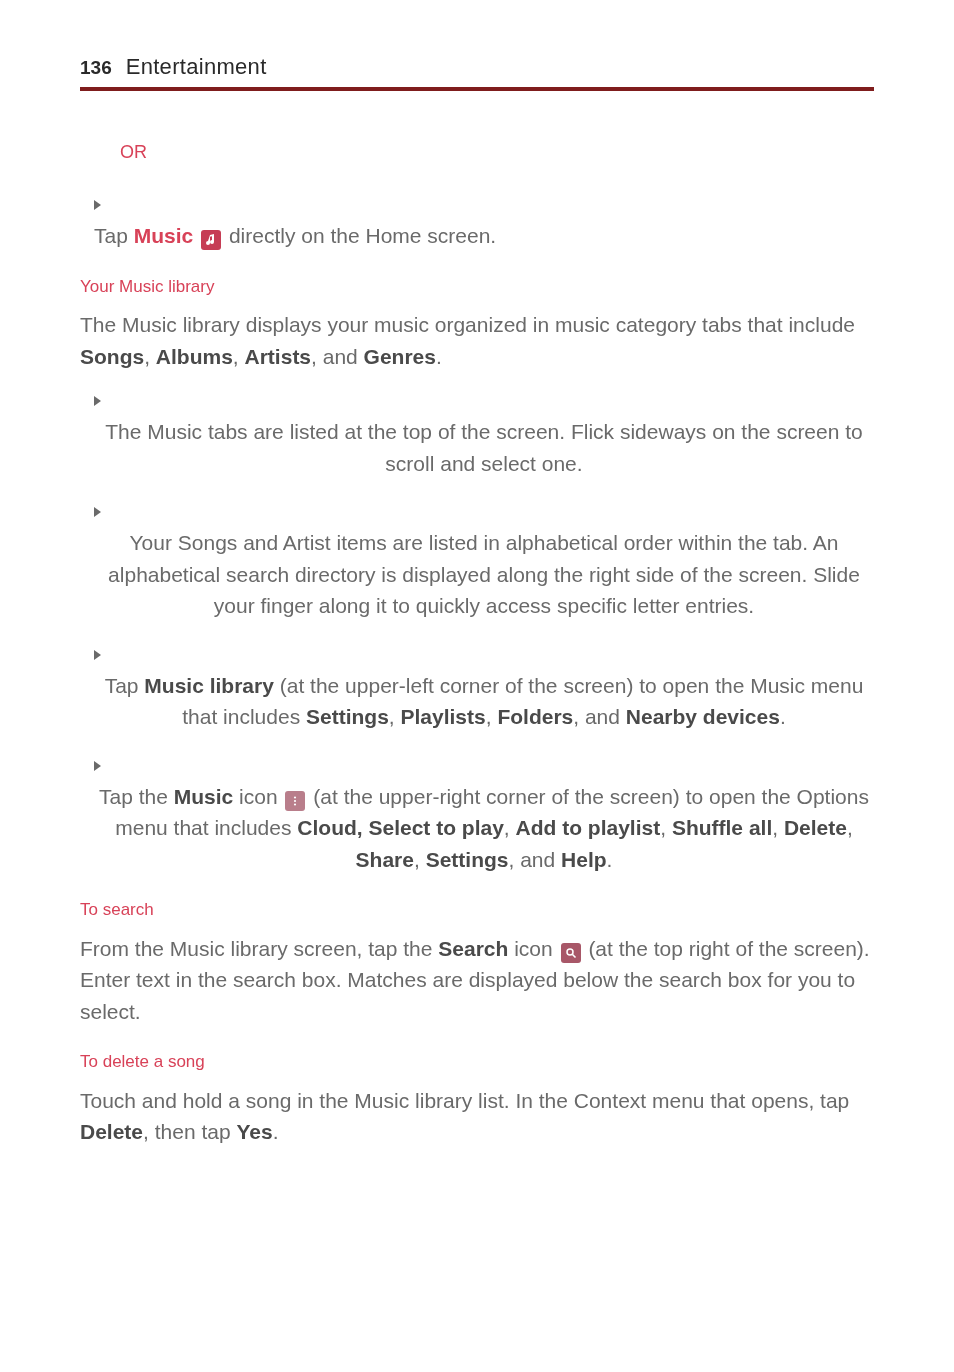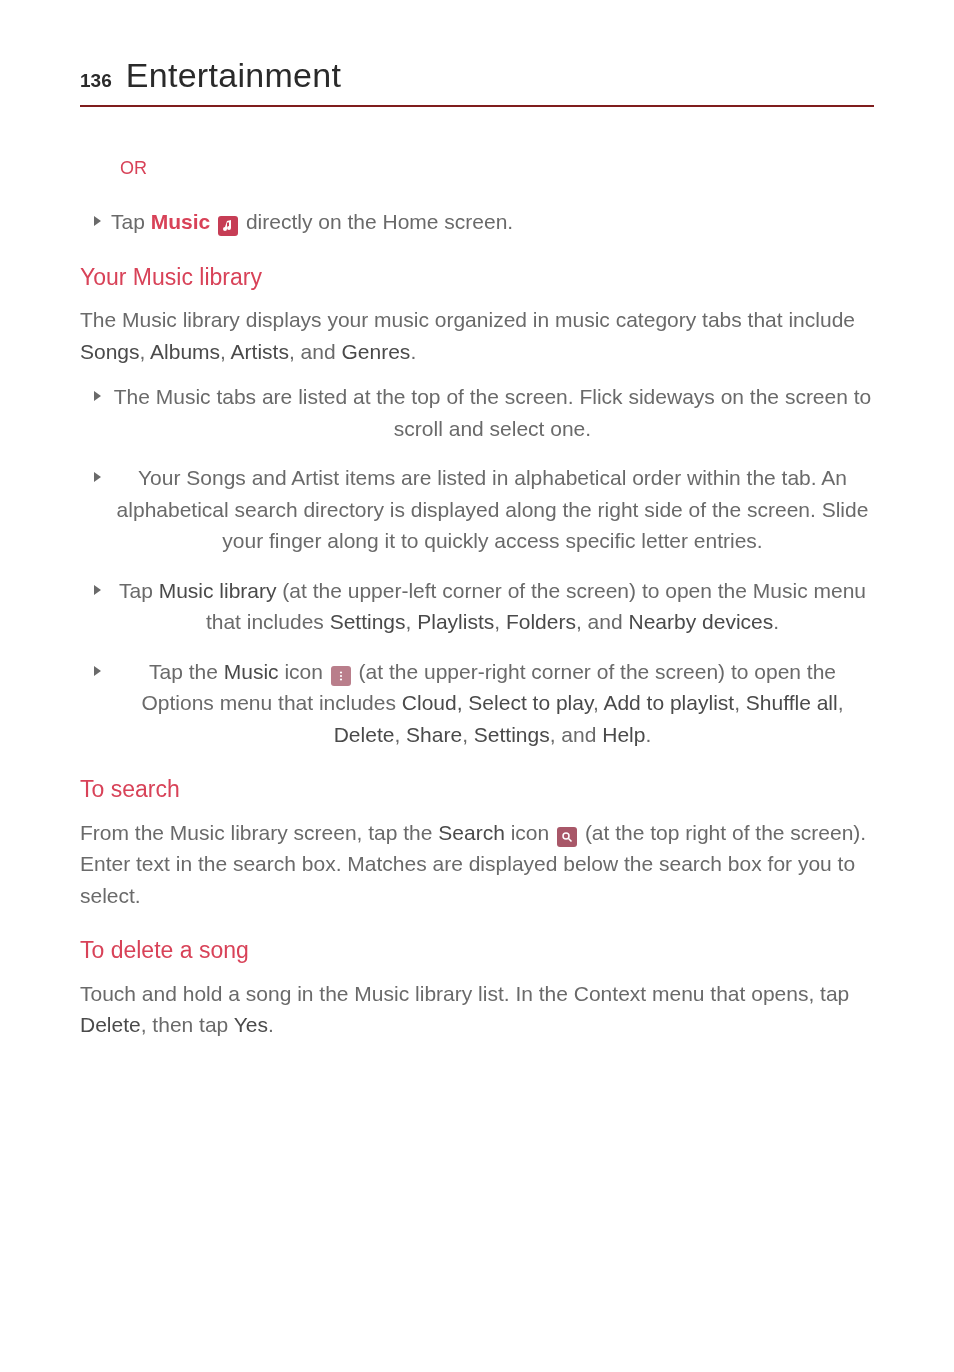--- a/index.html
+++ b/index.html
@@ -10,66 +10,67 @@
       font-family: "Helvetica Neue", Arial, sans-serif;
       color: #6a6a6a;
       font-size: 21px;
       line-height: 1.5;
       padding: 50px 80px 60px 80px;
       font-weight: 400;
     }
     .header {
       display: flex;
       align-items: baseline;
-      border-bottom: 2px solid #7f1d1d;
+      border-bottom: 4px solid #7f1d1d;
       gap: 14px;
       padding-bottom: 4px;
       margin-bottom: 48px;
     }
     .page-num {
       color: #2a2a2a;
       font-weight: 700;
       font-size: 19px;
     }
     .section-title {
       color: #2a2a2a;
       font-weight: 400;
-      font-size: 34px;
+      font-size: 22px;
       letter-spacing: 0.3px;
     }
     .or-block {
       color: #d84258;
       margin-left: 40px;
       margin-bottom: 24px;
       font-size: 18px;
     }
     .bullet-row {
       display: flex;
       align-items: flex-start;
       gap: 10px;
       margin-left: 14px;
       margin-bottom: 12px;
+      flex-direction: column;
     }
     .bullet-icon {
       flex: 0 0 auto;
       margin-top: 10px;
       width: 0;
       height: 0;
       border-top: 5px solid transparent;
       border-bottom: 5px solid transparent;
       border-left: 7px solid #6a6a6a;
     }
     .bullet-text {
       flex: 1;
     }
-    .bold-dark { color: #4a4a4a; font-weight: 400; }
+    .bold-dark { color: #4a4a4a; font-weight: 700; }
     .pink-bold { color: #d84258; font-weight: 600; }
     .sub-heading {
       color: #d84258;
-      font-size: 23px;
+      font-size: 17px;
       margin-top: 22px;
       margin-bottom: 10px;
       font-weight: 500;
     }
     .para {
       margin-bottom: 14px;
     }
     .list .bullet-row { margin-bottom: 18px; text-align: center; }
     .inline-icon {
       display: inline-flex;

